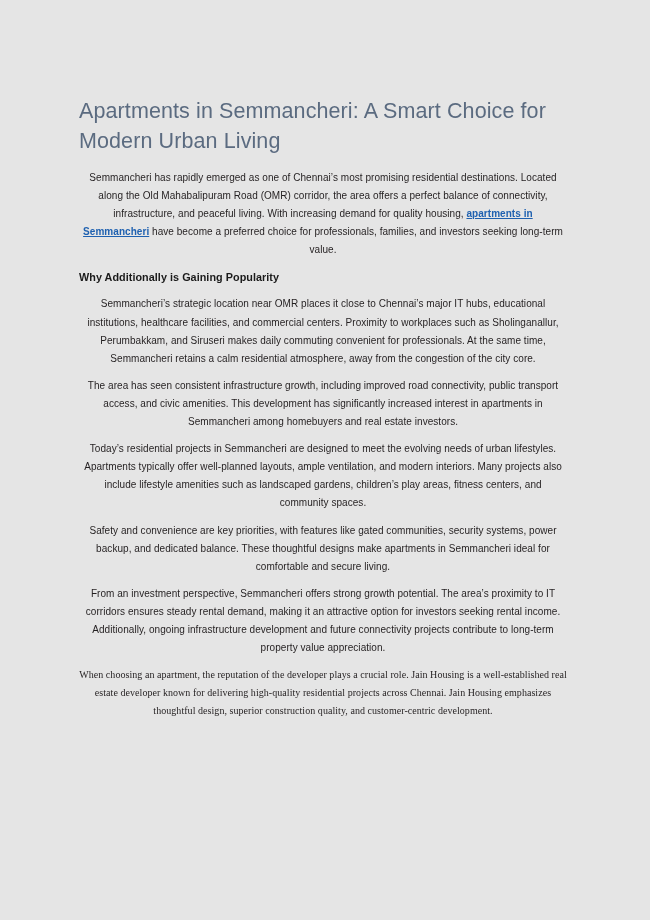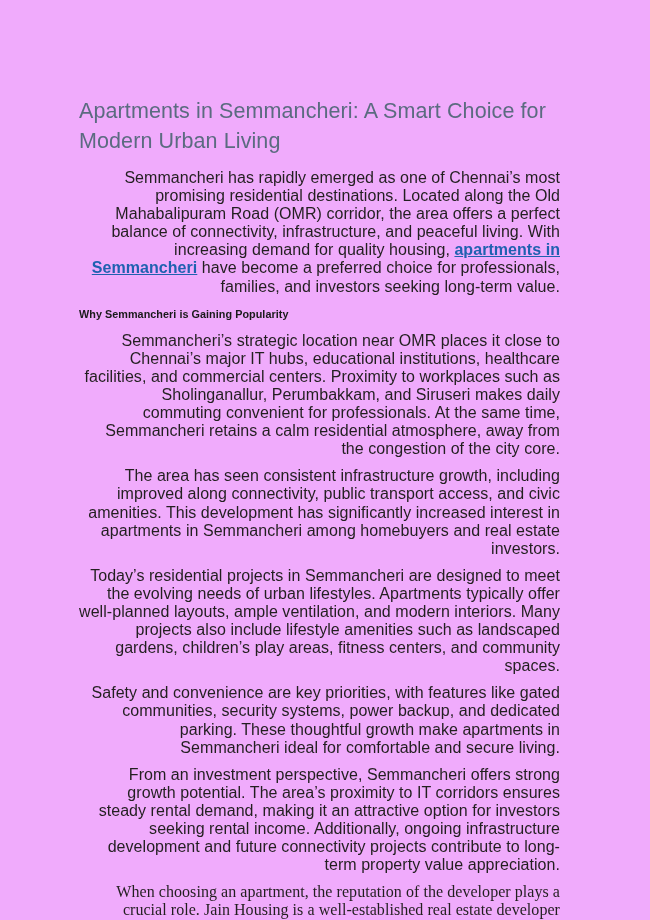--- a/index.html
+++ b/index.html
@@ -11,21 +11,21 @@
     height: 920px;
     background: #ffffff;
     font-family: "Liberation Sans", sans-serif;
     -webkit-font-smoothing: antialiased;
   }
 
   .page {
     position: relative;
     width: 650px;
     height: 920px;
-    background: #f0abfc;
+    background: #e5e5e5;
     box-sizing: border-box;
   }
 
   .content {
     position: absolute;
     left: 79px;
     top: 96px;
     width: 492px;
   }
 
@@ -42,25 +42,25 @@
   .section-heading {
     font-size: 10.8px;
     line-height: 18px;
     font-weight: bold;
     color: #1a1a1a;
     margin: 0 0 9px 0;
     letter-spacing: 0.05px;
   }
 
   .body-par {
-    font-size: 16px;
+    font-size: 10px;
     line-height: 18.1px;
     color: #231f20;
-    margin: 0 11px 9px 0;
-    text-align: right;
+    margin: 0 4px 9px 0;
+    text-align: center;
     letter-spacing: 0.05px;
   }
 
   .body-par:last-child {
     margin-bottom: 0;
     font-family: Liberation Serif, serif;
   }
 
   .inline-link {
     color: #1f61b0;
@@ -71,30 +71,30 @@
 </head>
 <body>
 
 <div class="page">
   <div class="content">
 
     <h1 class="doc-title">Apartments in Semmancheri: A Smart Choice for Modern Urban Living</h1>
 
     <p class="body-par"><span>Semmancheri has rapidly emerged as one of Chennai’s most promising residential destinations. Located along the Old Mahabalipuram Road (OMR) corridor, the area offers a perfect balance of connectivity, infrastructure, and peaceful living. With increasing demand for quality housing, </span><a class="inline-link" href="#">apartments in Semmancheri</a><span> have become a preferred choice for professionals, families, and investors seeking long-term value.</span></p>
 
-    <h2 class="section-heading">Why Semmancheri is Gaining Popularity</h2>
+    <h2 class="section-heading">Why Additionally is Gaining Popularity</h2>
 
     <p class="body-par">Semmancheri’s strategic location near OMR places it close to Chennai’s major IT hubs, educational institutions, healthcare facilities, and commercial centers. Proximity to workplaces such as Sholinganallur, Perumbakkam, and Siruseri makes daily commuting convenient for professionals. At the same time, Semmancheri retains a calm residential atmosphere, away from the congestion of the city core.</p>
 
-    <p class="body-par">The area has seen consistent infrastructure growth, including improved along connectivity, public transport access, and civic amenities. This development has significantly increased interest in apartments in Semmancheri among homebuyers and real estate investors.</p>
+    <p class="body-par">The area has seen consistent infrastructure growth, including improved road connectivity, public transport access, and civic amenities. This development has significantly increased interest in apartments in Semmancheri among homebuyers and real estate investors.</p>
 
 
     <p class="body-par">Today’s residential projects in Semmancheri are designed to meet the evolving needs of urban lifestyles. Apartments typically offer well-planned layouts, ample ventilation, and modern interiors. Many projects also include lifestyle amenities such as landscaped gardens, children’s play areas, fitness centers, and community spaces.</p>
 
-    <p class="body-par">Safety and convenience are key priorities, with features like gated communities, security systems, power backup, and dedicated parking. These thoughtful growth make apartments in Semmancheri ideal for comfortable and secure living.</p>
+    <p class="body-par">Safety and convenience are key priorities, with features like gated communities, security systems, power backup, and dedicated balance. These thoughtful designs make apartments in Semmancheri ideal for comfortable and secure living.</p>
 
 
     <p class="body-par">From an investment perspective, Semmancheri offers strong growth potential. The area’s proximity to IT corridors ensures steady rental demand, making it an attractive option for investors seeking rental income. Additionally, ongoing infrastructure development and future connectivity projects contribute to long-term property value appreciation.</p>
 
 
 
     <p class="body-par">When choosing an apartment, the reputation of the developer plays a crucial role. Jain Housing is a well-established real estate developer known for delivering high-quality residential projects across Chennai. Jain Housing emphasizes thoughtful design, superior construction quality, and customer-centric development.</p>
 
   </div>
 </div>

